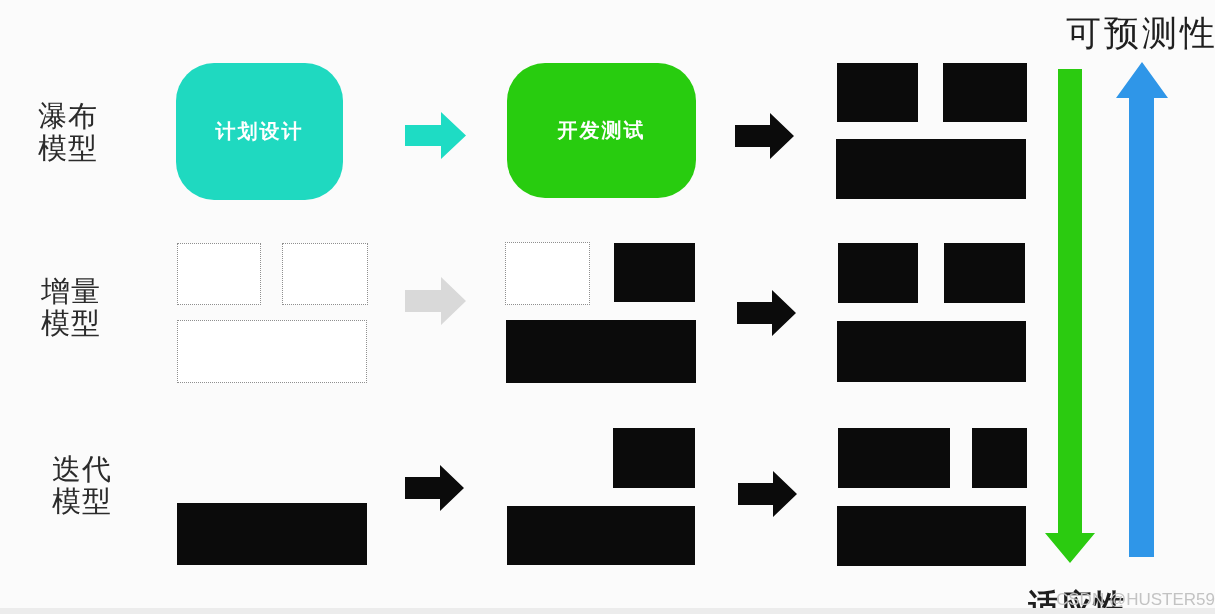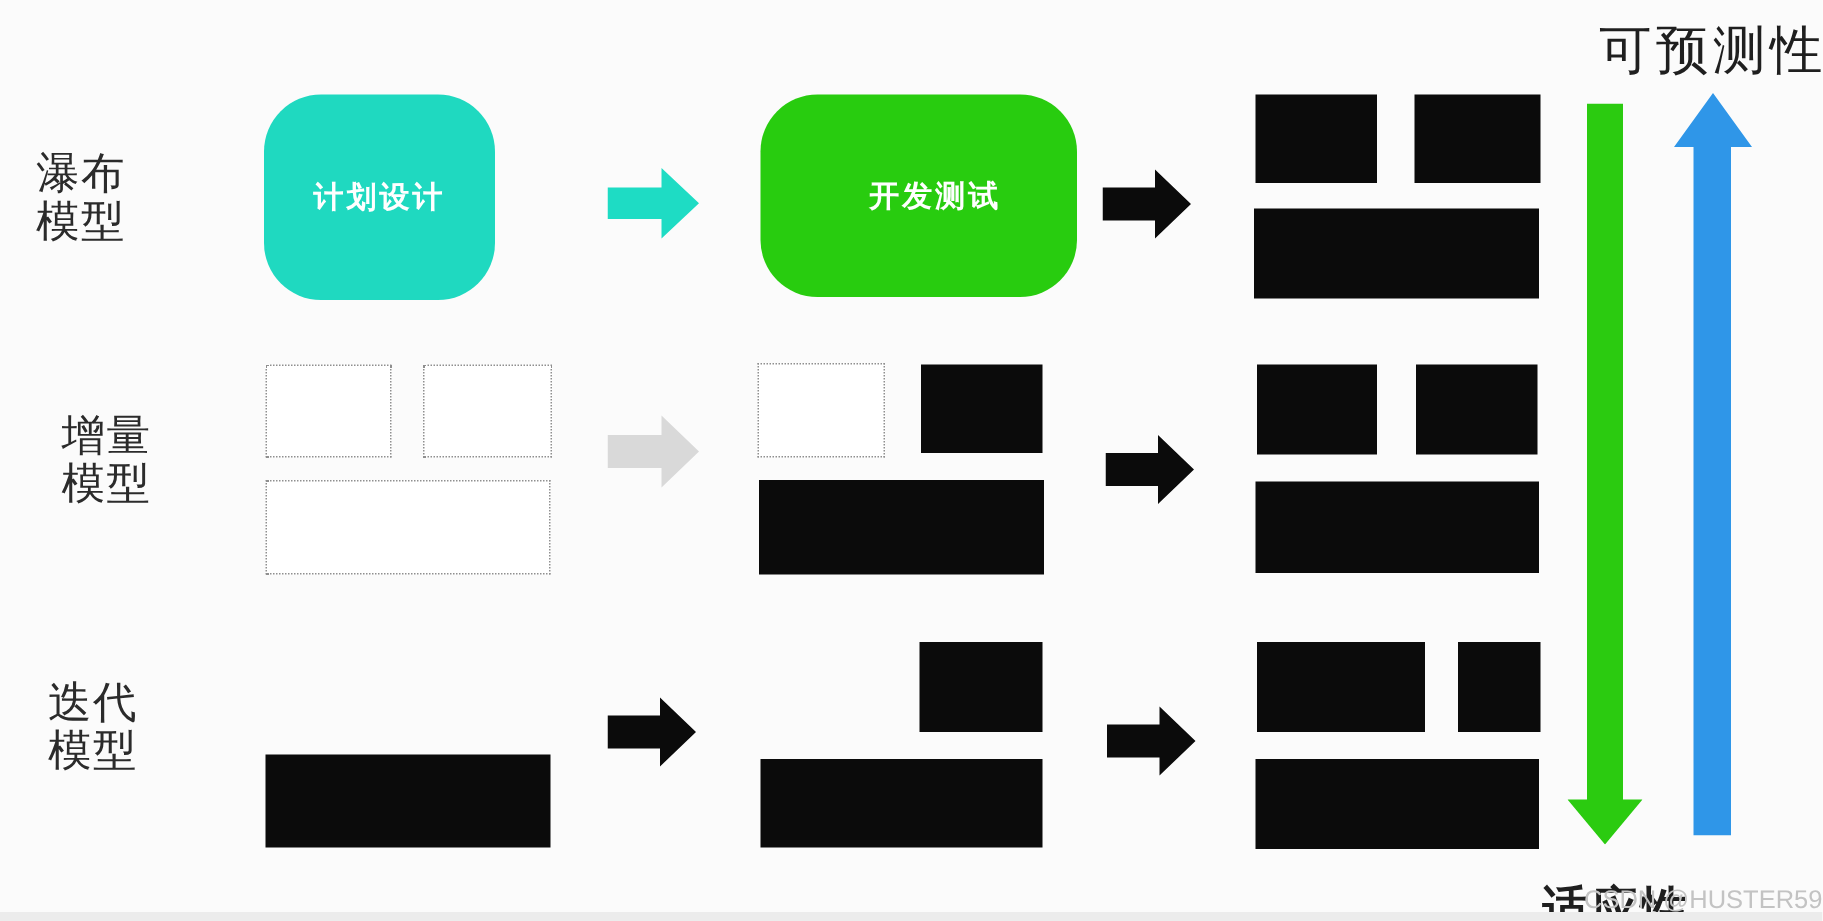--- a/index.html
+++ b/index.html
@@ -5,46 +5,46 @@
   html,body{margin:0;padding:0;}
   body{font-family:"Liberation Sans","DejaVu Sans",sans-serif;background:#ffffff;}
   .canvas{position:relative;width:1215px;height:614px;background:#fbfbfb;overflow:hidden;}
 
   .row-label{position:absolute;font-size:29px;line-height:32px;color:#2b2b2b;
              text-align:center;white-space:nowrap;letter-spacing:1px;font-weight:500;}
 
   .rbox{position:absolute;border-radius:38px;display:flex;align-items:center;
         justify-content:center;color:#ffffff;font-size:20px;font-weight:bold;letter-spacing:2px;}
   .rbox-cyan{background:#1fd9c0;}
-  .rbox-green{background:#28cc0f;padding-left:22px;}
+  .rbox-green{background:#28cc0f;}
 
   .blk{position:absolute;background:#0b0b0b;}
   .dotted{position:absolute;background:#ffffff;border:1px dotted #8f8f8f;box-sizing:border-box;}
 
   .harrow{position:absolute;}
   .varrow{position:absolute;}
 
   .axis-label{position:absolute;color:#1f1f1f;white-space:nowrap;}
   .axis-top{font-size:35px;letter-spacing:3px;font-weight:500;text-align:center;}
   .axis-bottom{font-size:31px;letter-spacing:2px;font-weight:600;margin-top:16px;}
 
   .watermark{position:absolute;font-size:17px;color:#c3c3c3;white-space:nowrap;z-index:5;}
   .bottom-strip{position:absolute;left:0;bottom:0;width:100%;height:6px;background:#ececec;}
 </style>
 </head>
 <body>
 
 <div class="canvas">
 
-  <div class="row-label" style="left:24px;top:100px;">
+  <div class="row-label" style="left:38px;top:100px;">
     <div>瀑布</div>
     <div>模型</div>
   </div>
 
-  <div class="rbox rbox-cyan" style="left:176px;top:63px;width:154px;height:137px;">
+  <div class="rbox rbox-cyan" style="left:176px;top:63px;width:167px;height:137px;">
     <span>计划设计</span>
   </div>
 
   <svg class="harrow" style="left:405px;top:111px;" width="62" height="49" viewBox="0 0 62 49">
     <polygon points="0,14 36,14 36,1 61,24.5 36,48 36,35 0,35" fill="#1edcc4"></polygon>
   </svg>
 
   <div class="rbox rbox-green" style="left:507px;top:63px;width:189px;height:135px;">
     <span>开发测试</span>
   </div>
@@ -75,21 +75,21 @@
   <div class="blk" style="left:506px;top:320px;width:190px;height:63px;"></div>
 
   <svg class="harrow" style="left:737px;top:289px;" width="60" height="48" viewBox="0 0 60 48">
     <polygon points="0,13 35,13 35,1 59,24 35,47 35,35 0,35" fill="#0b0b0b"></polygon>
   </svg>
 
   <div class="blk" style="left:838px;top:243px;width:80px;height:60px;"></div>
   <div class="blk" style="left:944px;top:243px;width:81px;height:60px;"></div>
   <div class="blk" style="left:837px;top:321px;width:189px;height:61px;"></div>
 
-  <div class="row-label" style="left:32px;top:453px;">
+  <div class="row-label" style="left:52px;top:453px;">
     <div>迭代</div>
     <div>模型</div>
   </div>
 
   <div class="blk" style="left:177px;top:503px;width:190px;height:62px;"></div>
 
   <svg class="harrow" style="left:405px;top:464px;" width="60" height="48" viewBox="0 0 60 48">
     <polygon points="0,13 35,13 35,1 59,24 35,47 35,35 0,35" fill="#0b0b0b"></polygon>
   </svg>
 

